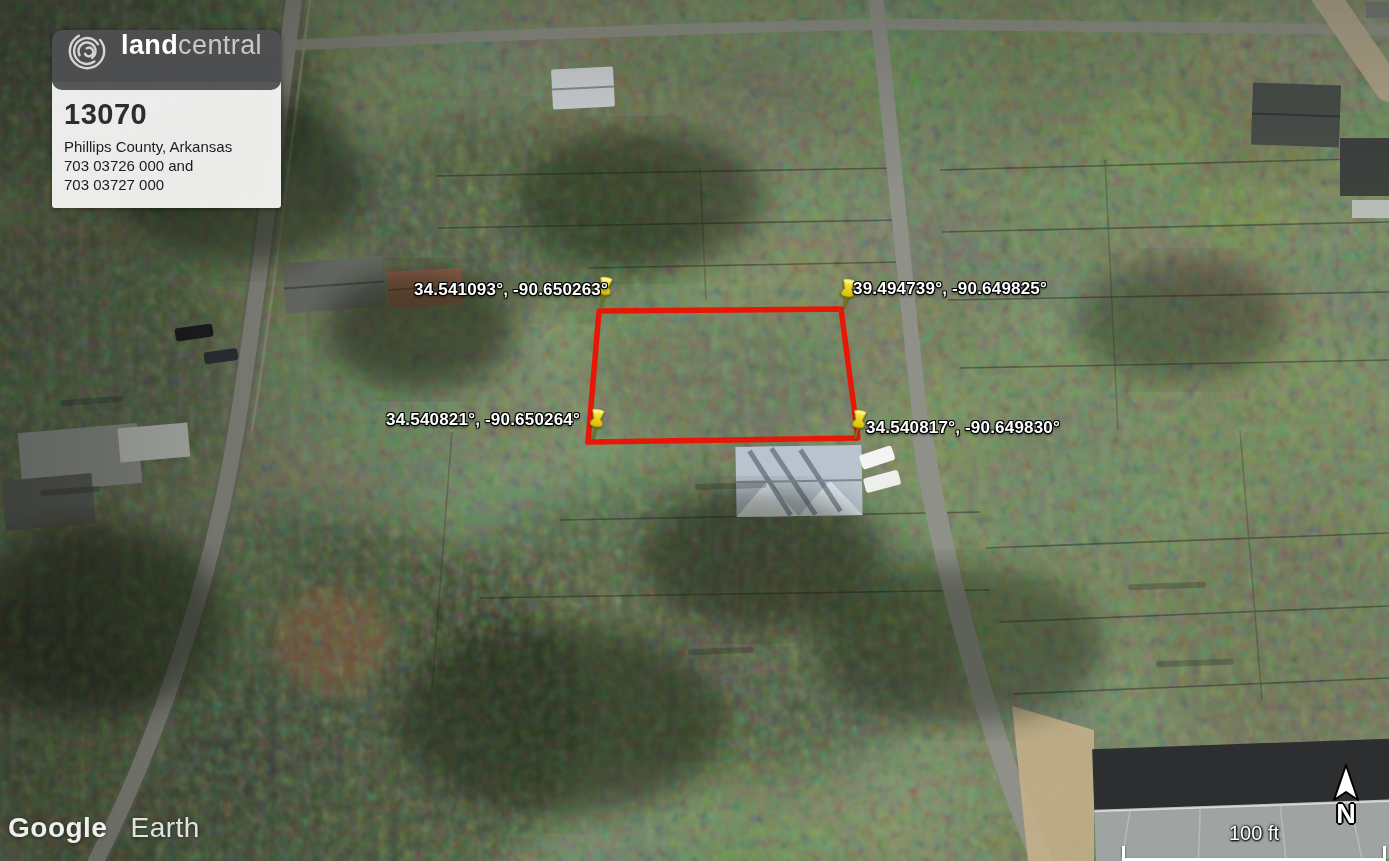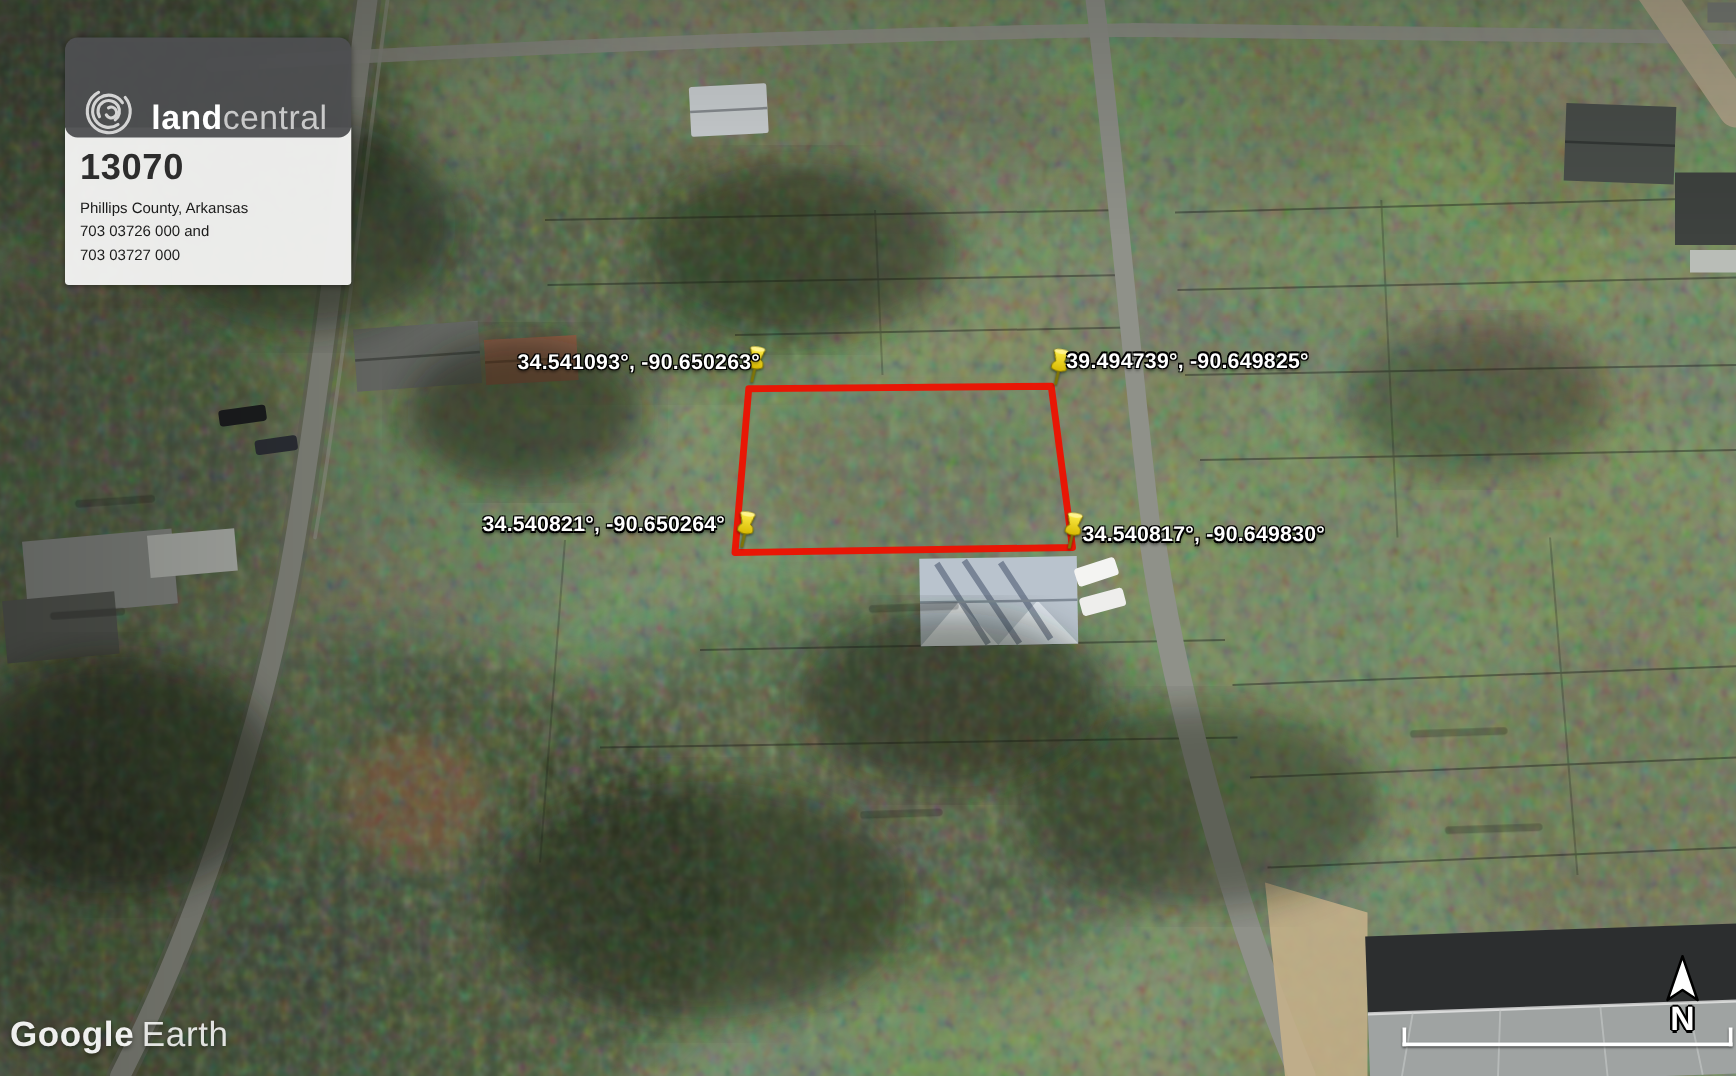--- a/index.html
+++ b/index.html
@@ -8,46 +8,46 @@
     background:#4d5542;font-family:"Liberation Sans",sans-serif;
   }
   .stage{position:absolute;inset:0;width:1389px;height:861px;}
   .bg-svg{position:absolute;left:0;top:0;}
   .overlay-svg{position:absolute;left:0;top:0;z-index:5;}
 
   
   .card{position:absolute;left:52px;top:30px;width:229px;z-index:20;
         filter:drop-shadow(0 1px 3px rgba(0,0,0,.45));}
   .card-header{position:relative;z-index:2;background:rgba(78,79,81,.96);
-        border-radius:10px;height:80px;display:flex;align-items:flex-end;
+        border-radius:10px;height:60px;display:flex;align-items:flex-start;
         padding:0 14px;box-sizing:border-box;}
   .brand-text{font-size:27px;color:#fff;margin-left:13px;letter-spacing:.4px;white-space:nowrap;}
   .brand-text .land{font-weight:700;color:#ffffff;}
   .brand-text .central{font-weight:400;color:#c9c9c9;}
   .card-body{position:relative;z-index:1;background:rgba(247,247,245,.95);
         margin-top:-8px;padding:16px 12px 14px 12px;border-radius:0 0 3px 3px;}
   .listing-id{font-size:29px;font-weight:700;color:#2d2d2d;letter-spacing:.5px;
         margin:0 0 7px 0;line-height:32px;}
-  .listing-sub{font-size:12px;color:#1b1b1b;line-height:19px;}
+  .listing-sub{font-size:15px;color:#1b1b1b;line-height:19px;}
 
   
   .coord-label{position:absolute;z-index:12;color:#fff;font-size:17px;font-weight:700;
         letter-spacing:.2px;white-space:nowrap;
         text-shadow:-1px -1px 0 #000,1px -1px 0 #000,-1px 1px 0 #000,1px 1px 0 #000,0 2px 3px rgba(0,0,0,.8);}
 
   
   .pin{position:absolute;z-index:11;width:18px;height:32px;transform:rotate(9deg);
        transform-origin:50% 95%;filter:drop-shadow(0 1px 1px rgba(0,0,0,.5));}
 
   
   .watermark{position:absolute;left:8px;top:812px;z-index:15;font-size:28px;
         letter-spacing:.5px;color:rgba(255,255,255,.92);
         text-shadow:0 1px 4px rgba(0,0,0,.5);white-space:nowrap;}
   .watermark .google{font-weight:700;}
-  .watermark .earth{font-weight:400;margin-left:6px;color:rgba(255,255,255,.85);}
+  .watermark .earth{font-weight:400;margin-left:23px;color:rgba(255,255,255,.85);}
 
   
   .compass{position:absolute;left:1329px;top:764px;width:34px;z-index:15;text-align:center;}
   .compass-n{font-size:27px;font-weight:700;color:#fff;margin-top:-7px;line-height:26px;
         text-shadow:-2px 0 #000,2px 0 #000,0 -2px #000,0 2px #000,-1px -1px #000,1px 1px #000,1px -1px #000,-1px 1px #000;}
 
   
   .scalebar{position:absolute;left:1122px;top:822px;width:264px;z-index:15;}
   .scalebar-label{text-align:center;color:#fff;font-size:20px;margin-bottom:1px;
         text-shadow:0 0 3px #000,0 1px 2px #000,1px 0 2px #000;}
@@ -301,16 +301,17 @@
   <div class="compass">
     <span style="display:inline-block;">
       <svg width="30" height="40" viewBox="0 0 30 40">
         <polygon points="15,1 27,36 15,28 3,36" fill="#ffffff" stroke="#000000" stroke-width="2" stroke-linejoin="round"></polygon>
       </svg>
     </span>
     <div class="compass-n">N</div>
   </div>
 
   <div class="scalebar">
+    <div class="scalebar-label">100 ft</div>
     <div class="scalebar-bar"></div>
   </div>
 
 </div>
 
 </body></html>

